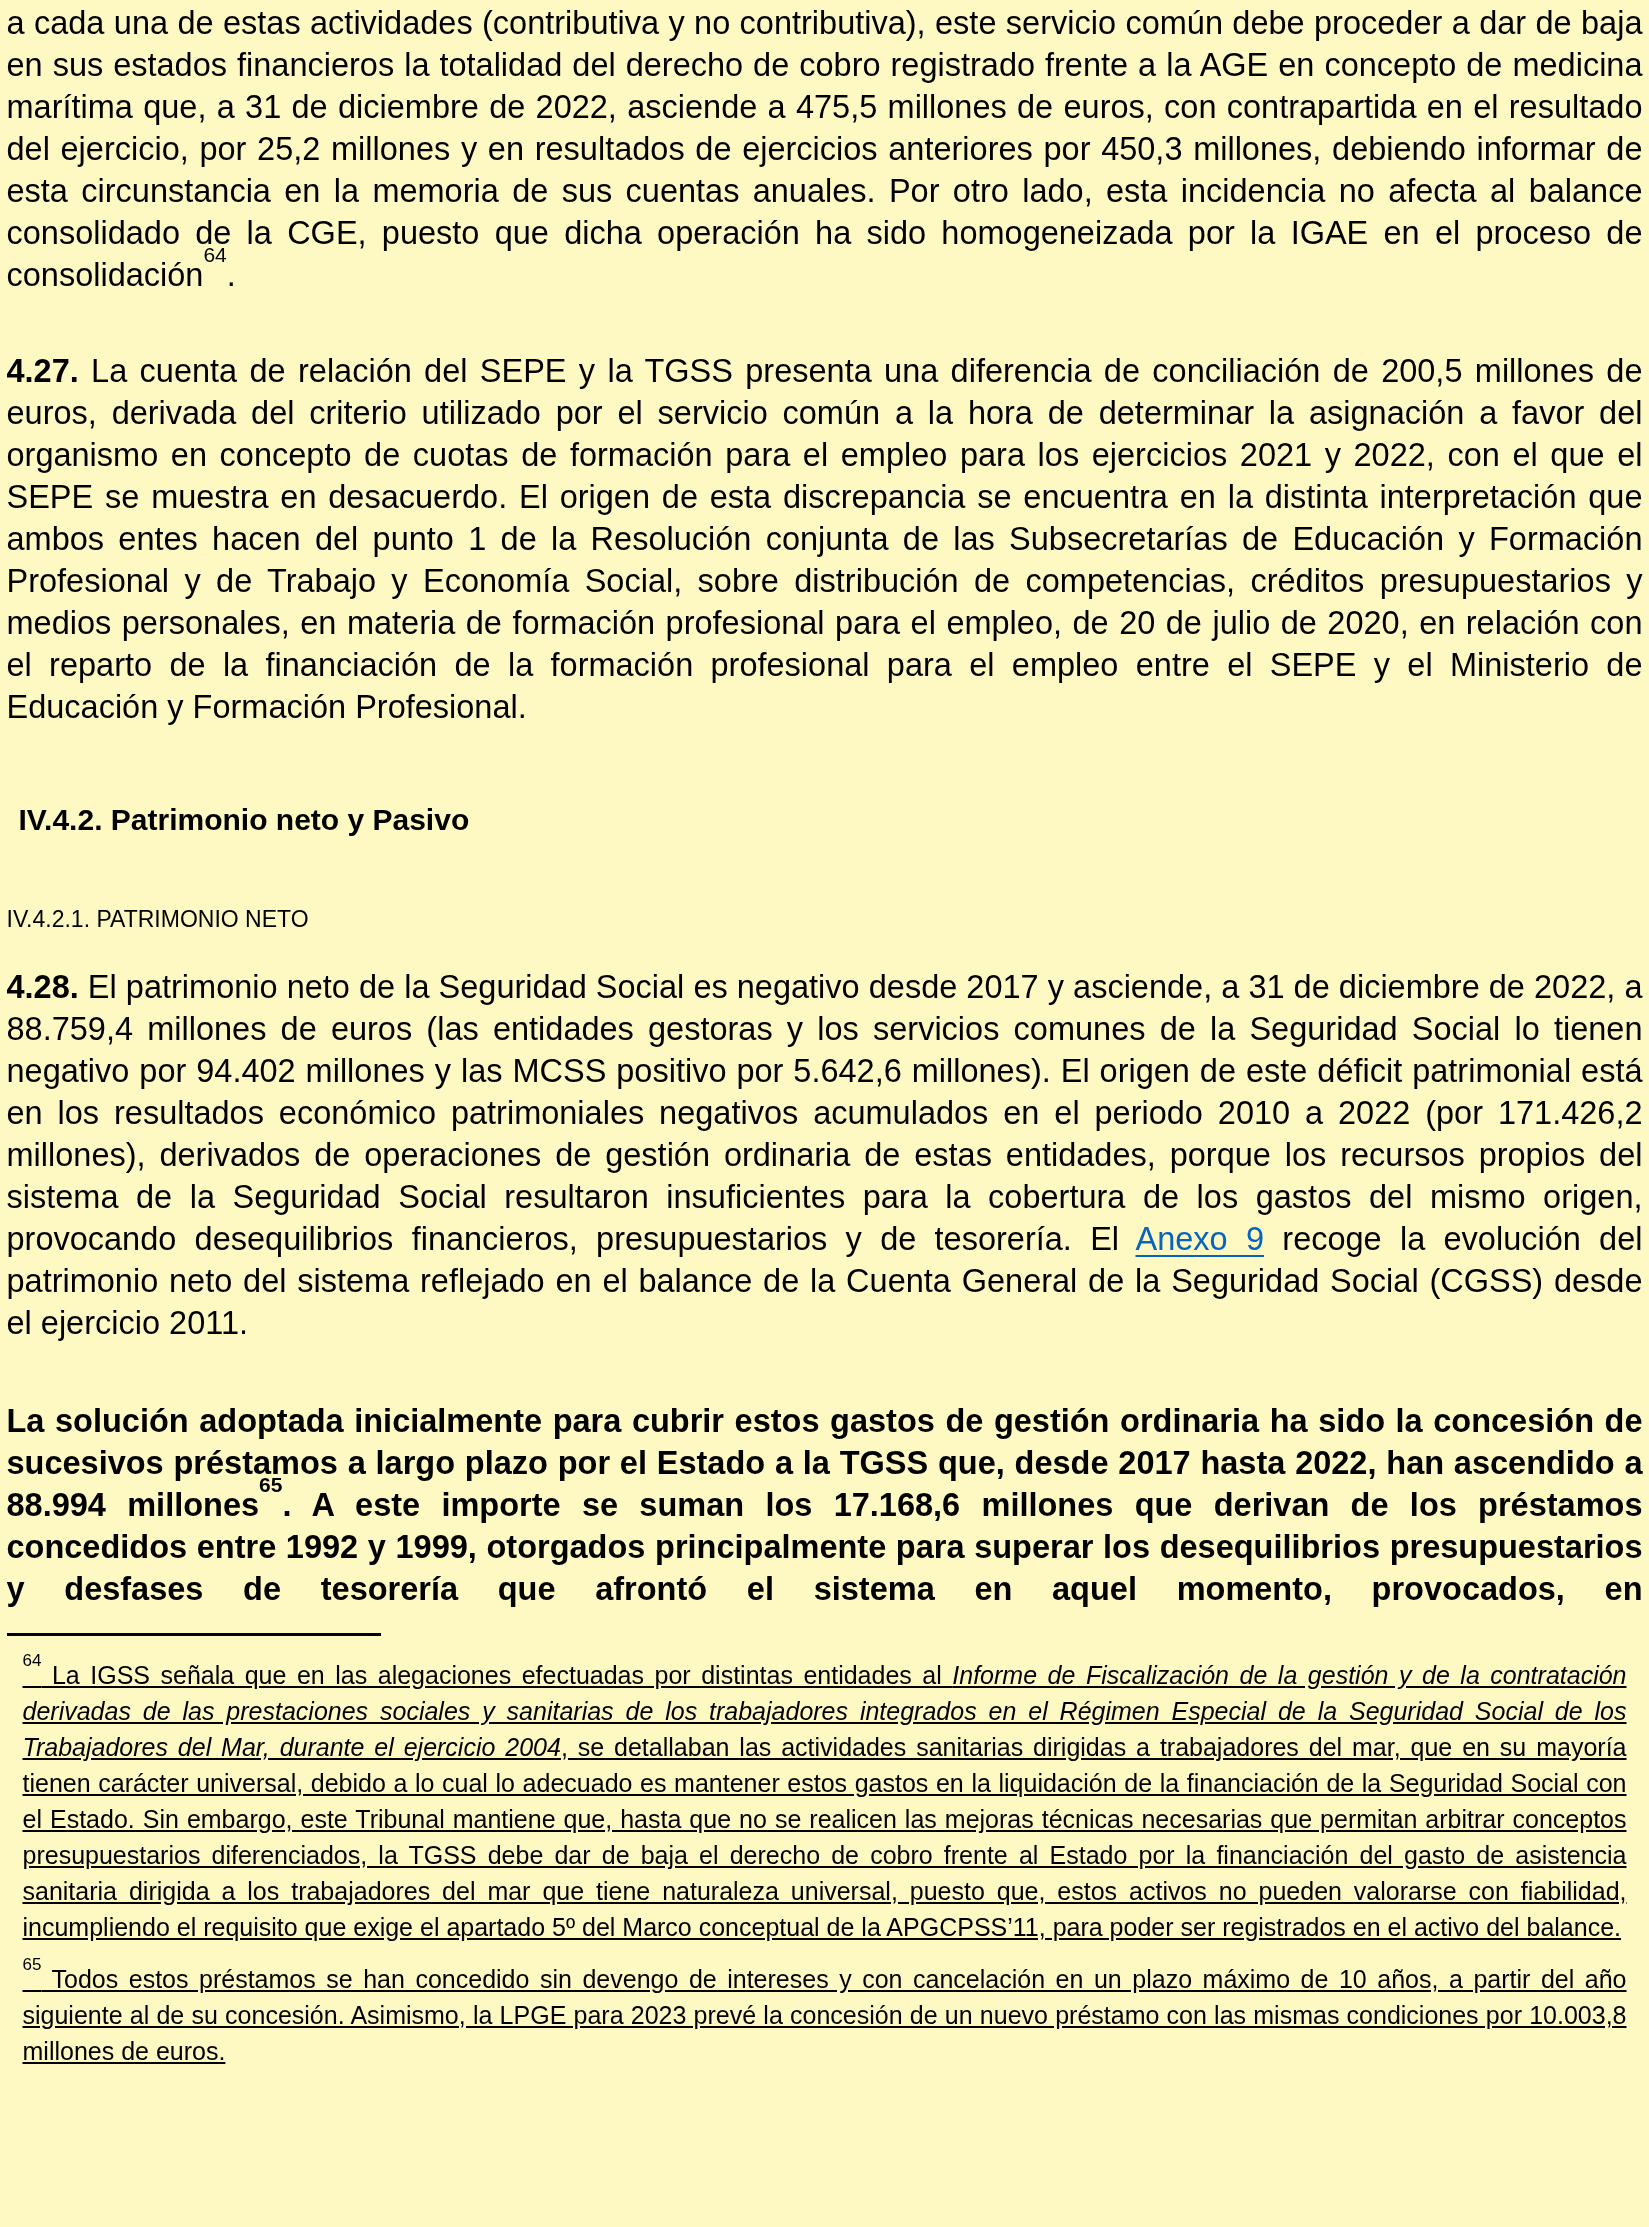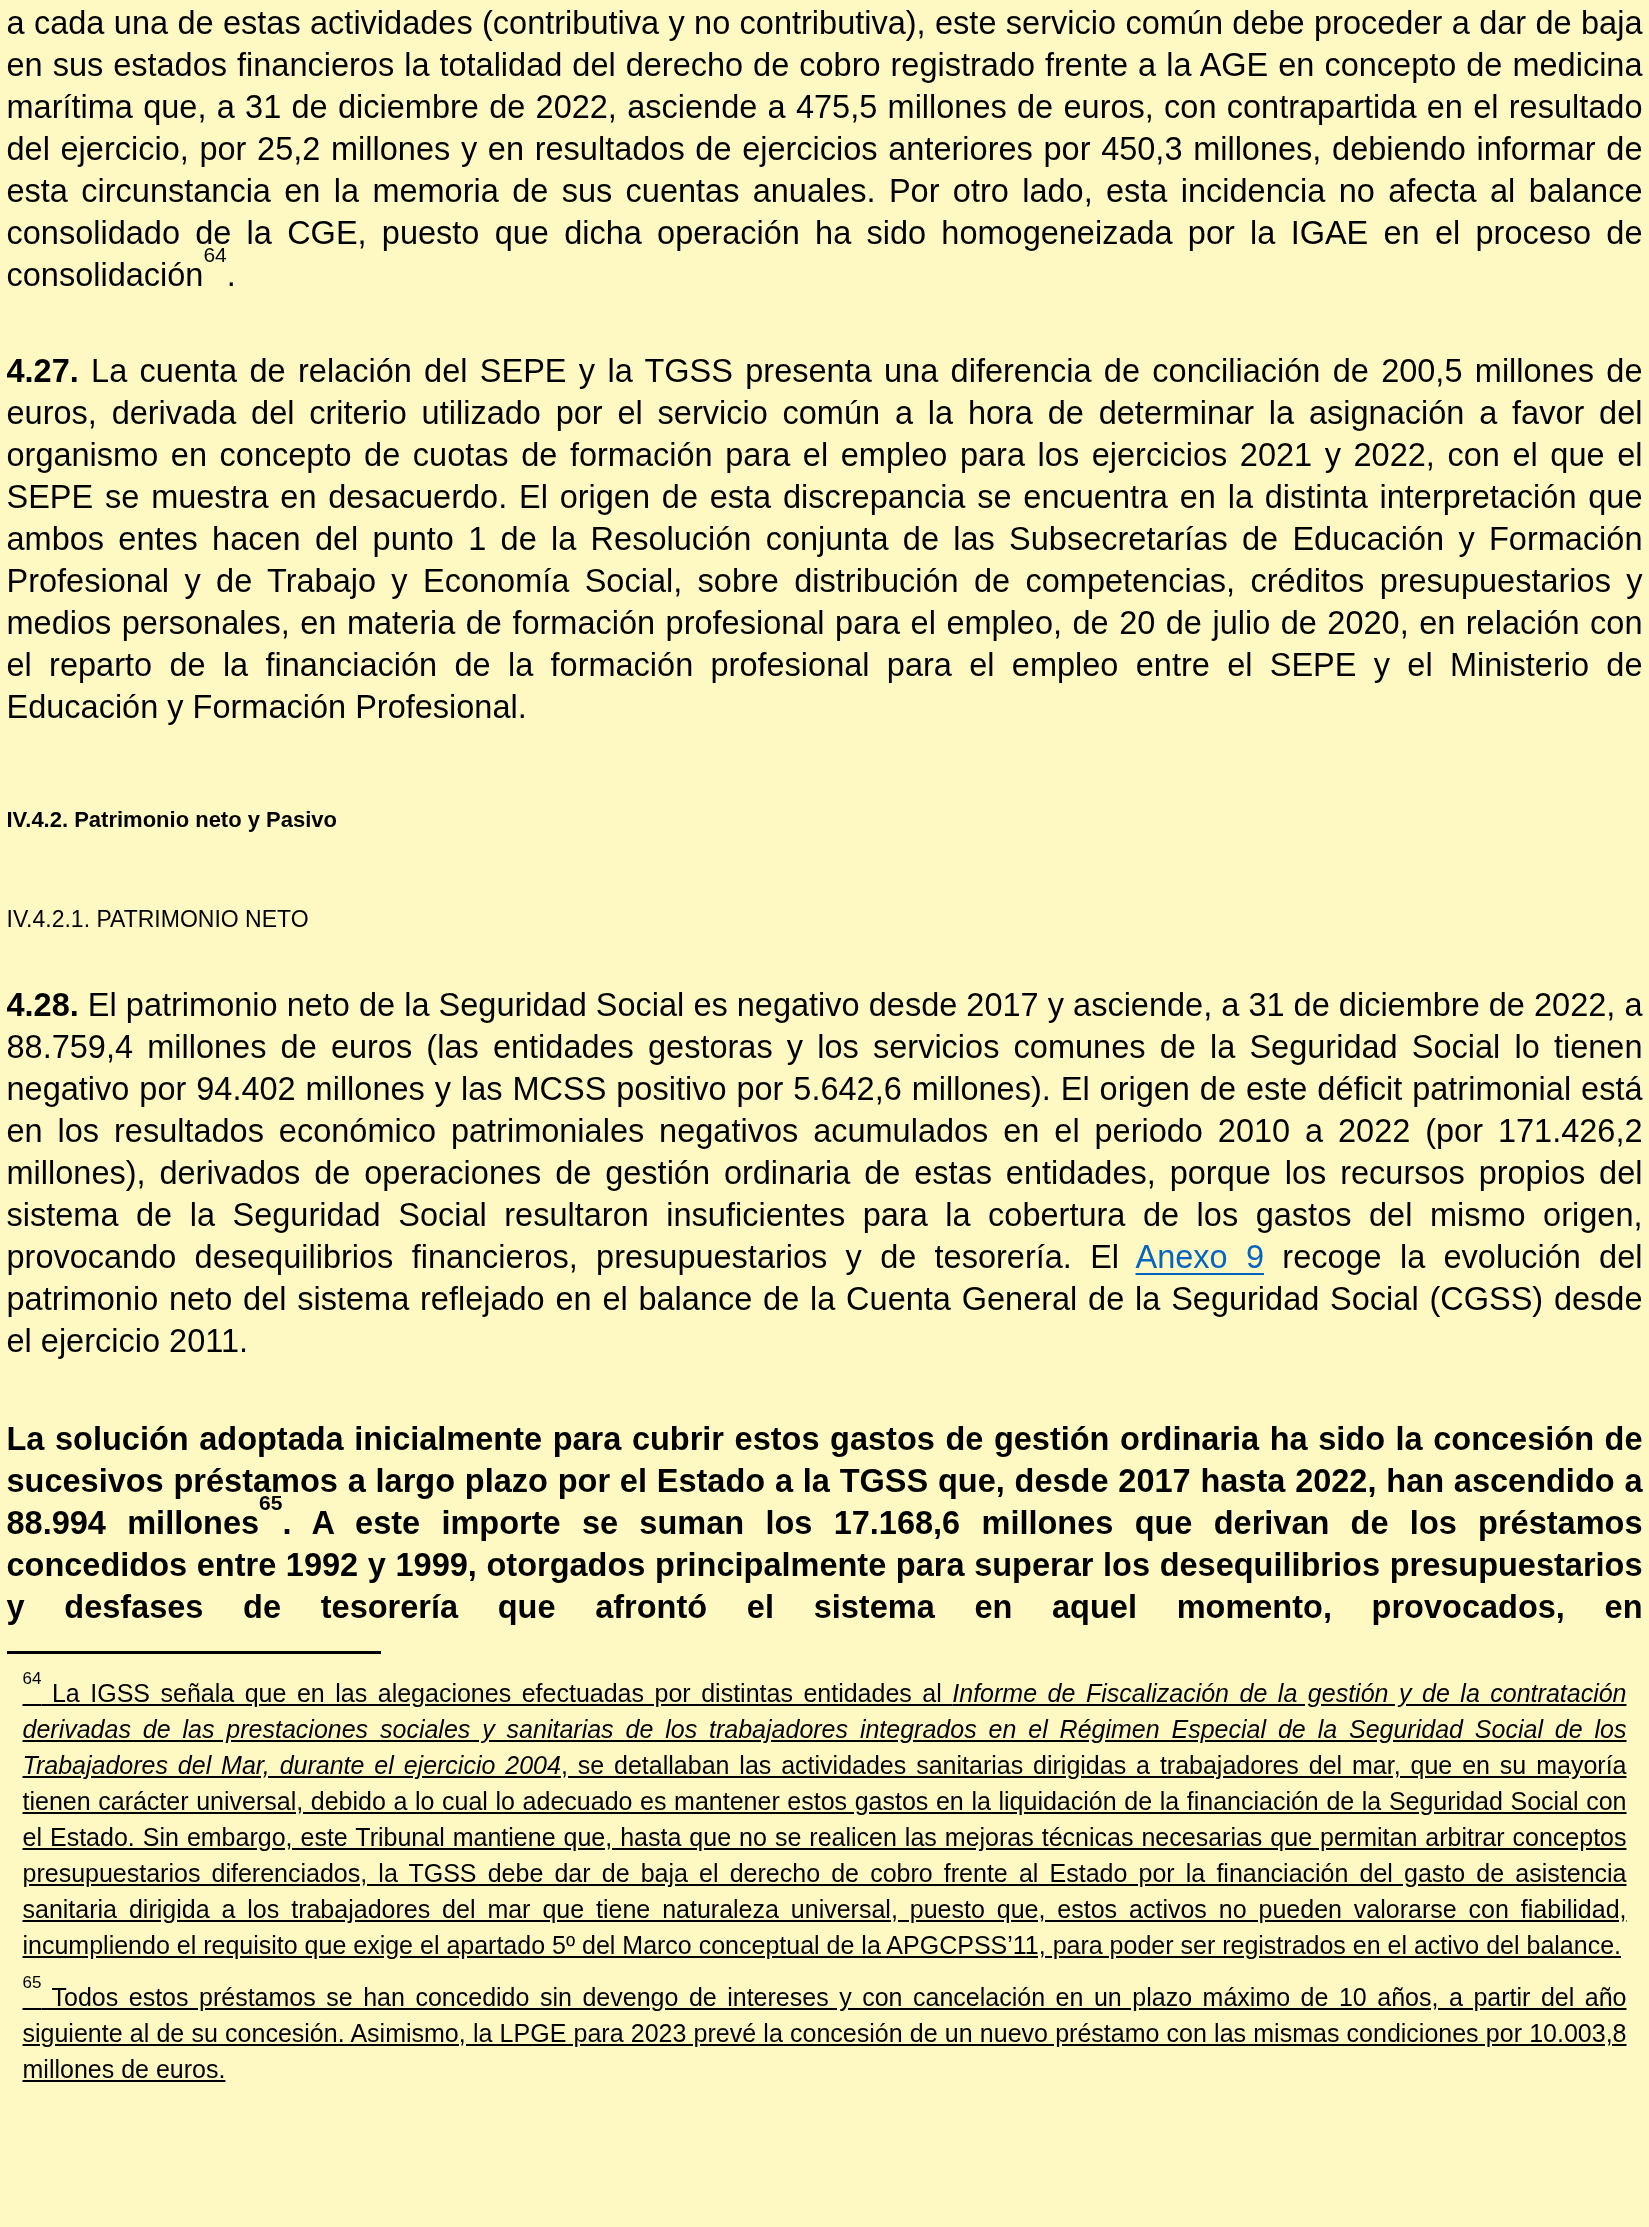--- a/index.html
+++ b/index.html
@@ -21,32 +21,32 @@
   .body-para {
     font-size: 32.5px;
     line-height: 42px;
     text-align: justify;
     margin: 0;
     hyphens: none;
   }
   .p-intro { margin-top: 0; }
   .p-427 { margin-top: 54px; }
   .section-heading {
-    font-size: 22px;
+    font-size: 30px;
     line-height: 42px;
     font-weight: bold;
-    margin: 71px 0 0 0;
+    margin: 71px 0 0 12px;
   }
   .subsection-heading {
     font-size: 23px;
     line-height: 42px;
     font-weight: normal;
     margin: 57px 0 0 0;
   }
-  .p-428 { margin-top: 44px; }
+  .p-428 { margin-top: 26px; }
   .p-solucion { margin-top: 56px; text-align-last: justify; font-weight: bold; }
   .num { font-weight: bold; }
   .sup-main {
     font-size: 21px;
     position: relative;
     top: -11.4px;
     line-height: 0;
   }
   .doc-link {
     text-decoration: underline;

